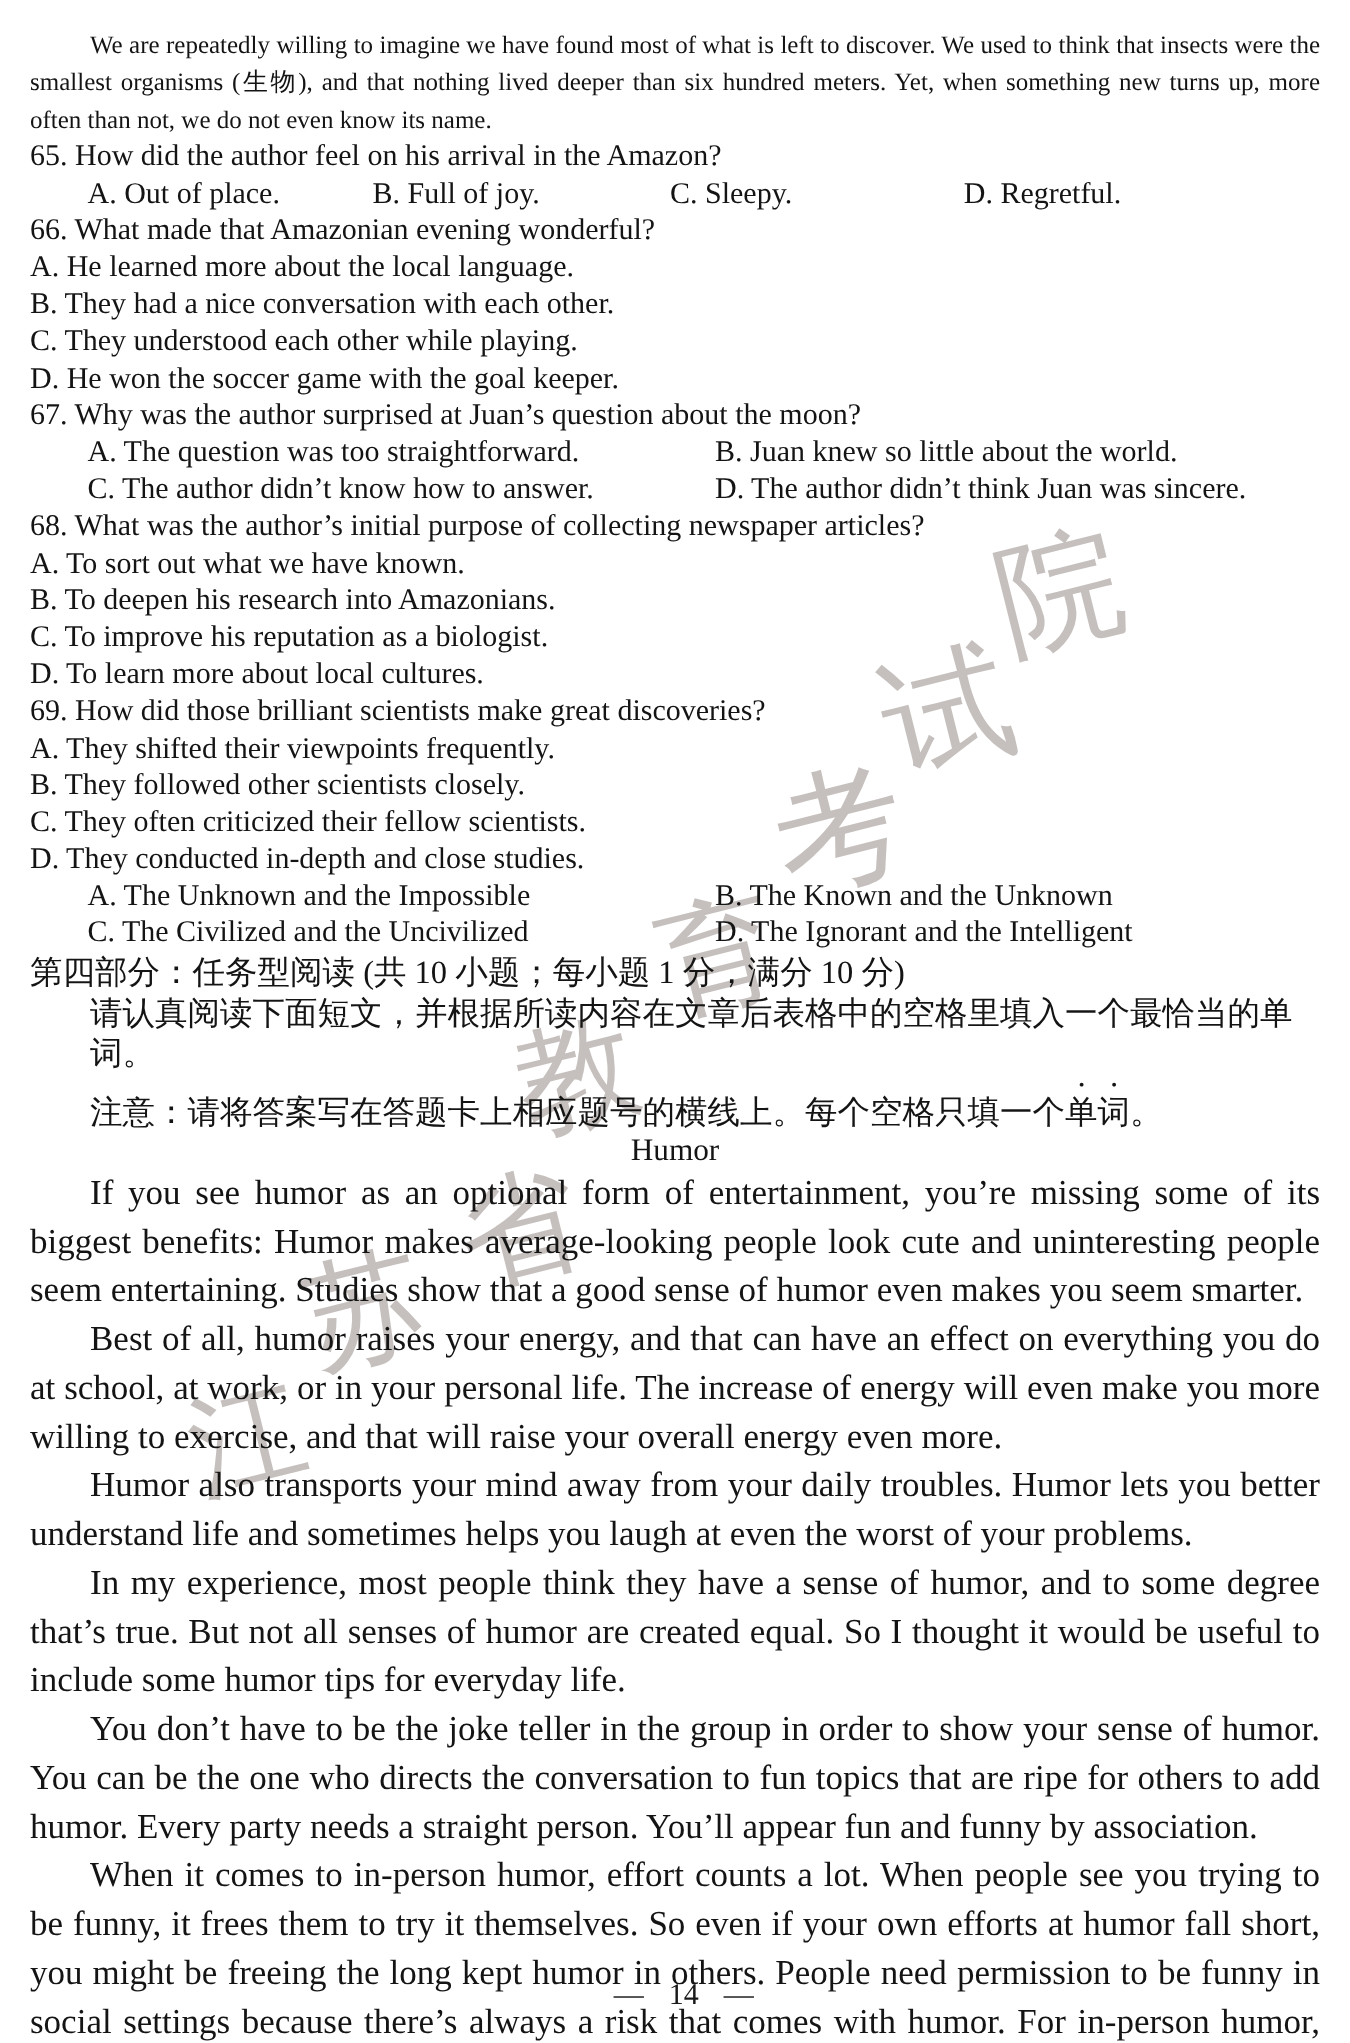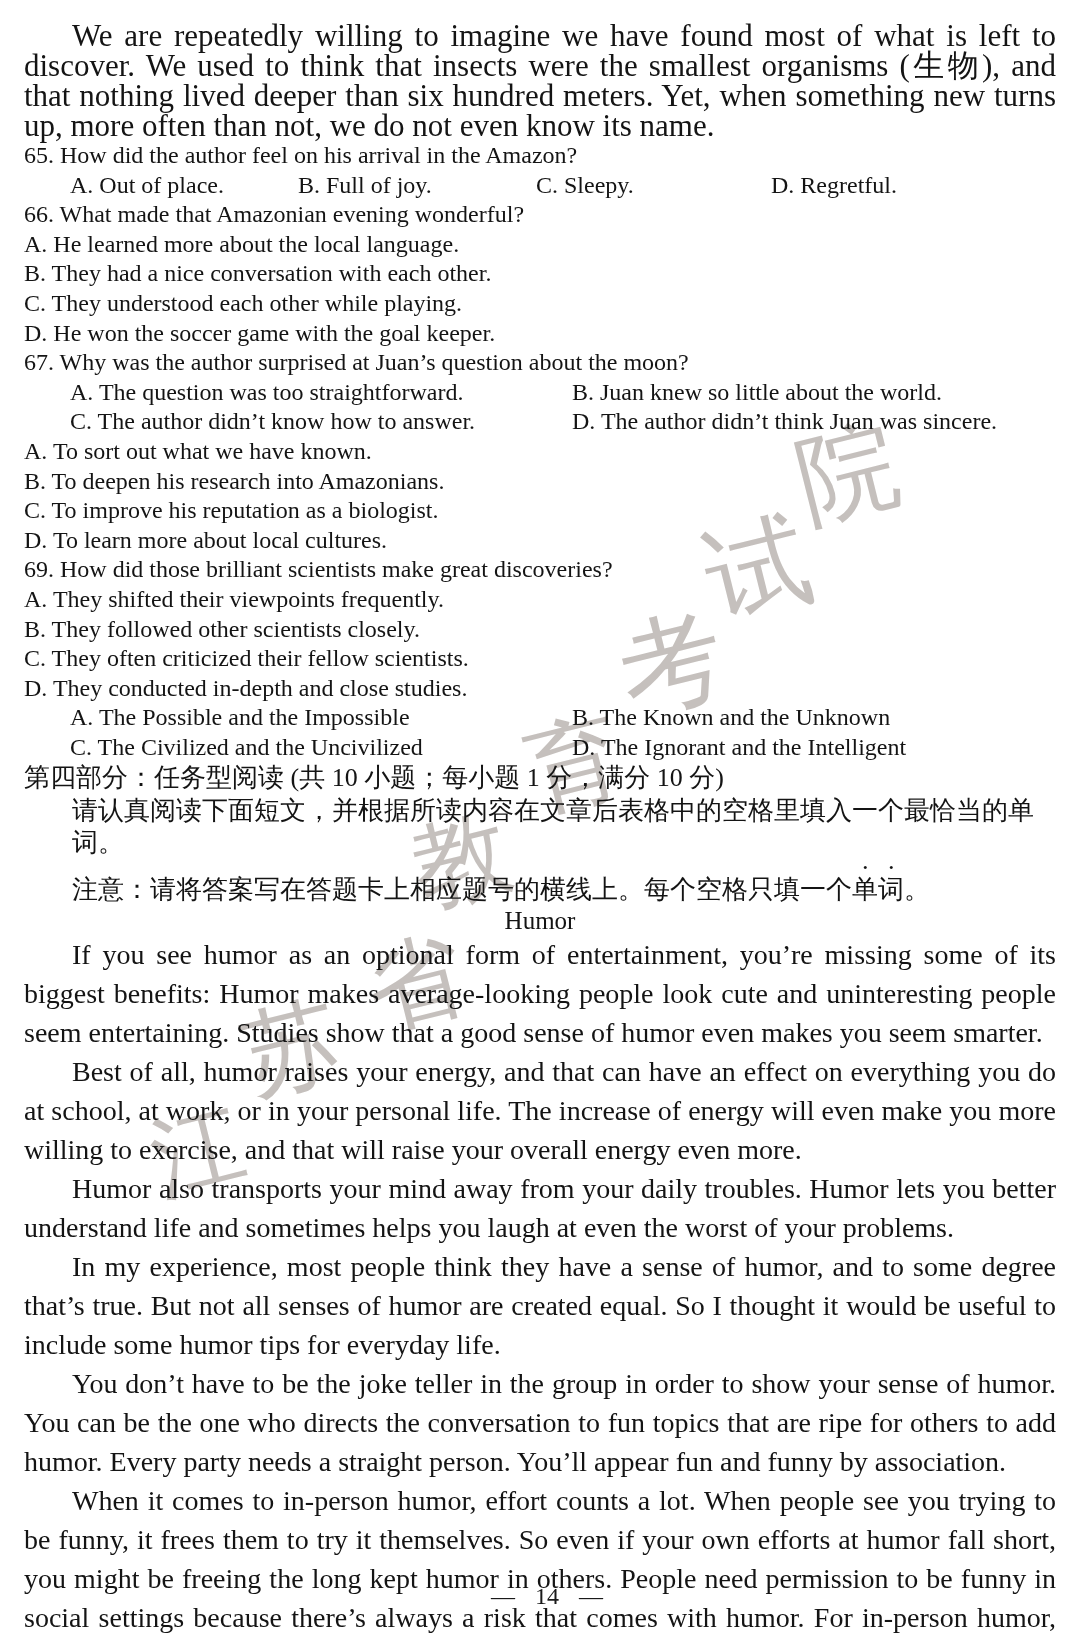--- a/index.html
+++ b/index.html
@@ -11,21 +11,21 @@
     overflow: hidden;
     font-family: "Liberation Serif", "DejaVu Serif", serif;
     color: #141414;
   }
   .content { position: relative; z-index: 1; padding: 21px 24px 0 24px; }
 
   .para-intro {
     margin: 0;
     text-indent: 48px;
     text-align: justify;
-    font-size: 31px;
+    font-size: 20px;
     line-height: 30px;
     font-family: Liberation Serif, serif;
   }
 
   .questions { font-size: 24px; line-height: 29.6px; }
   .questions p { margin: 0; }
   .opt-grid { display: grid; margin-left: 46px; }
   .grid4 { grid-template-columns: 228px 238px 235px auto; }
   .grid2 { grid-template-columns: 466px auto; gap: 36px; }
   .opt-stacked { margin-left: 46px; }
@@ -120,35 +120,36 @@
           <div class="opt-grid grid2">
             <span>A. The question was too straightforward.</span>
             <span>B. Juan knew so little about the world.</span>
           </div>
           <div class="opt-grid grid2">
             <span>C. The author didn’t know how to answer.</span>
             <span>D. The author didn’t think Juan was sincere.</span>
           </div>
         </div>
         <div>
+          <p>68. What was the author’s initial purpose of collecting newspaper articles?</p>
           <p class="opt-stacked">A. To sort out what we have known.</p>
           <p class="opt-stacked">B. To deepen his research into Amazonians.</p>
           <p class="opt-stacked">C. To improve his reputation as a biologist.</p>
           <p class="opt-stacked">D. To learn more about local cultures.</p>
         </div>
         <div>
           <p>69. How did those brilliant scientists make great discoveries?</p>
           <p class="opt-stacked">A. They shifted their viewpoints frequently.</p>
           <p class="opt-stacked">B. They followed other scientists closely.</p>
           <p class="opt-stacked">C. They often criticized their fellow scientists.</p>
           <p class="opt-stacked">D. They conducted in-depth and close studies.</p>
         </div>
         <div>
           <div class="opt-grid grid2">
-            <span>A. The Possible and the Impossible</span>
+            <span>A. The Unknown and the Impossible</span>
             <span>B. The Known and the Unknown</span>
           </div>
           <div class="opt-grid grid2">
             <span>C. The Civilized and the Uncivilized</span>
             <span>D. The Ignorant and the Intelligent</span>
           </div>
         </div>
       </div>
 
     <div class="cn">第四部分：任务型阅读 (共 10 小题；每小题 1 分，满分 10 分)</div>

